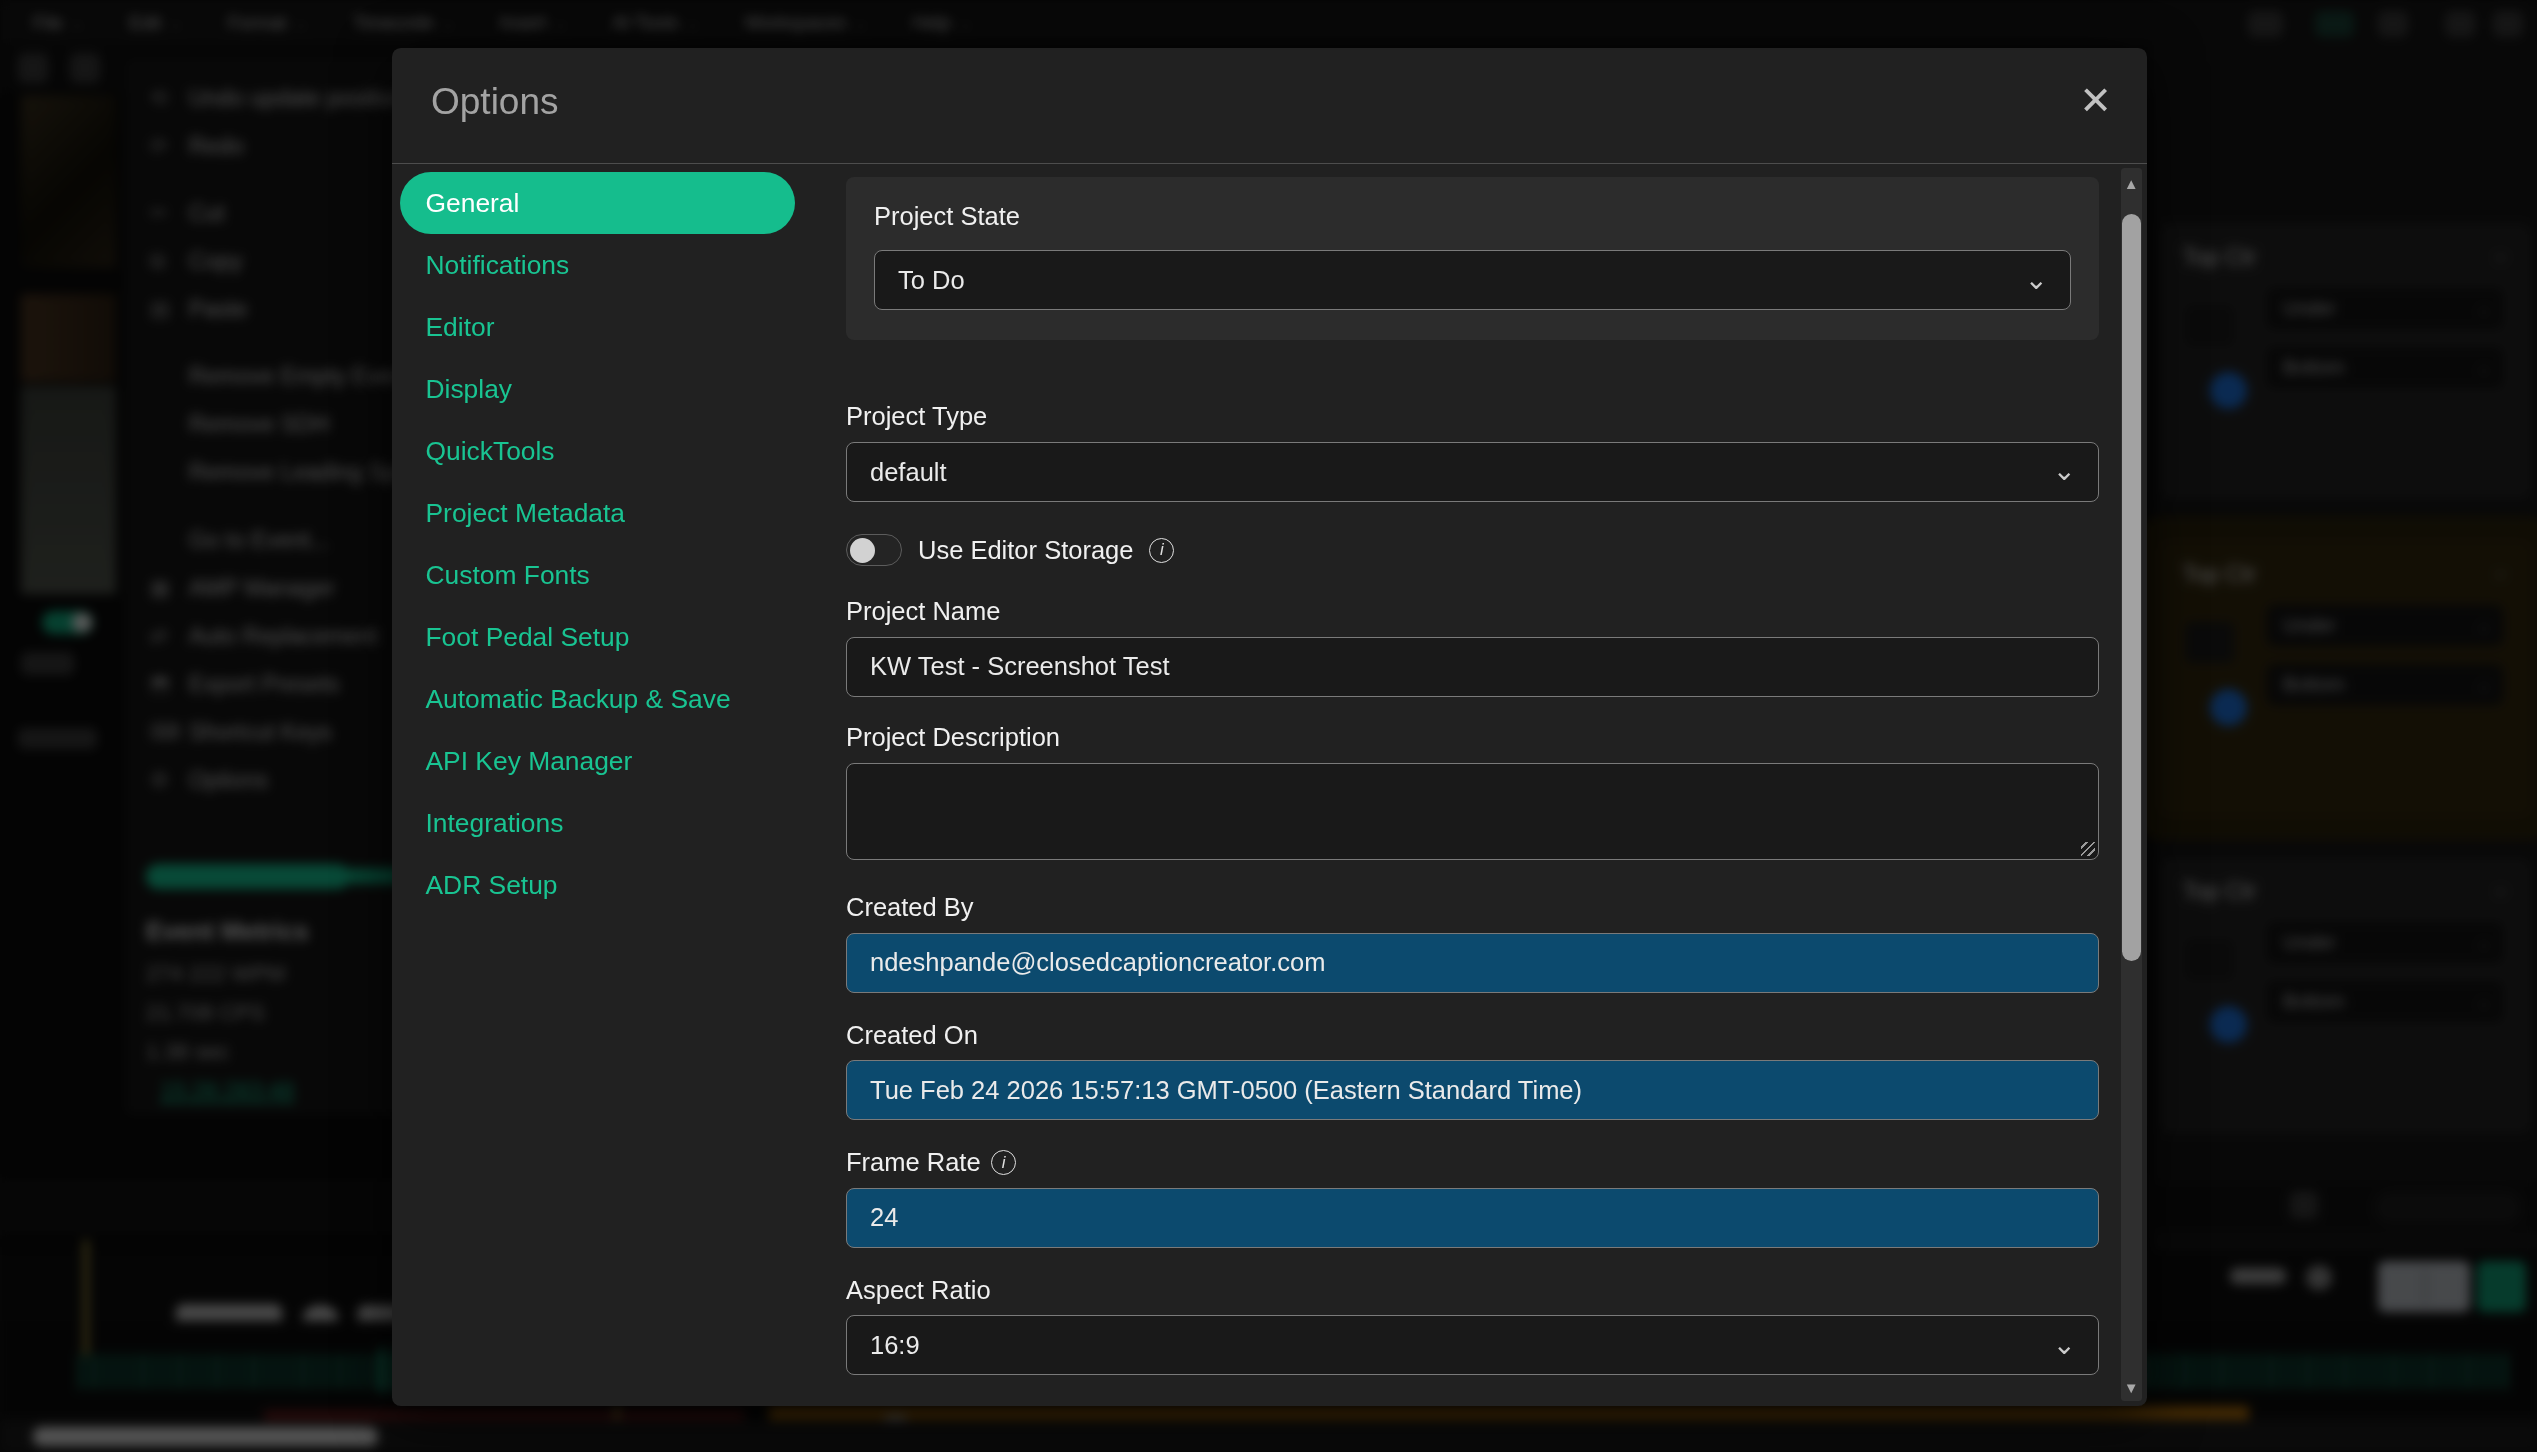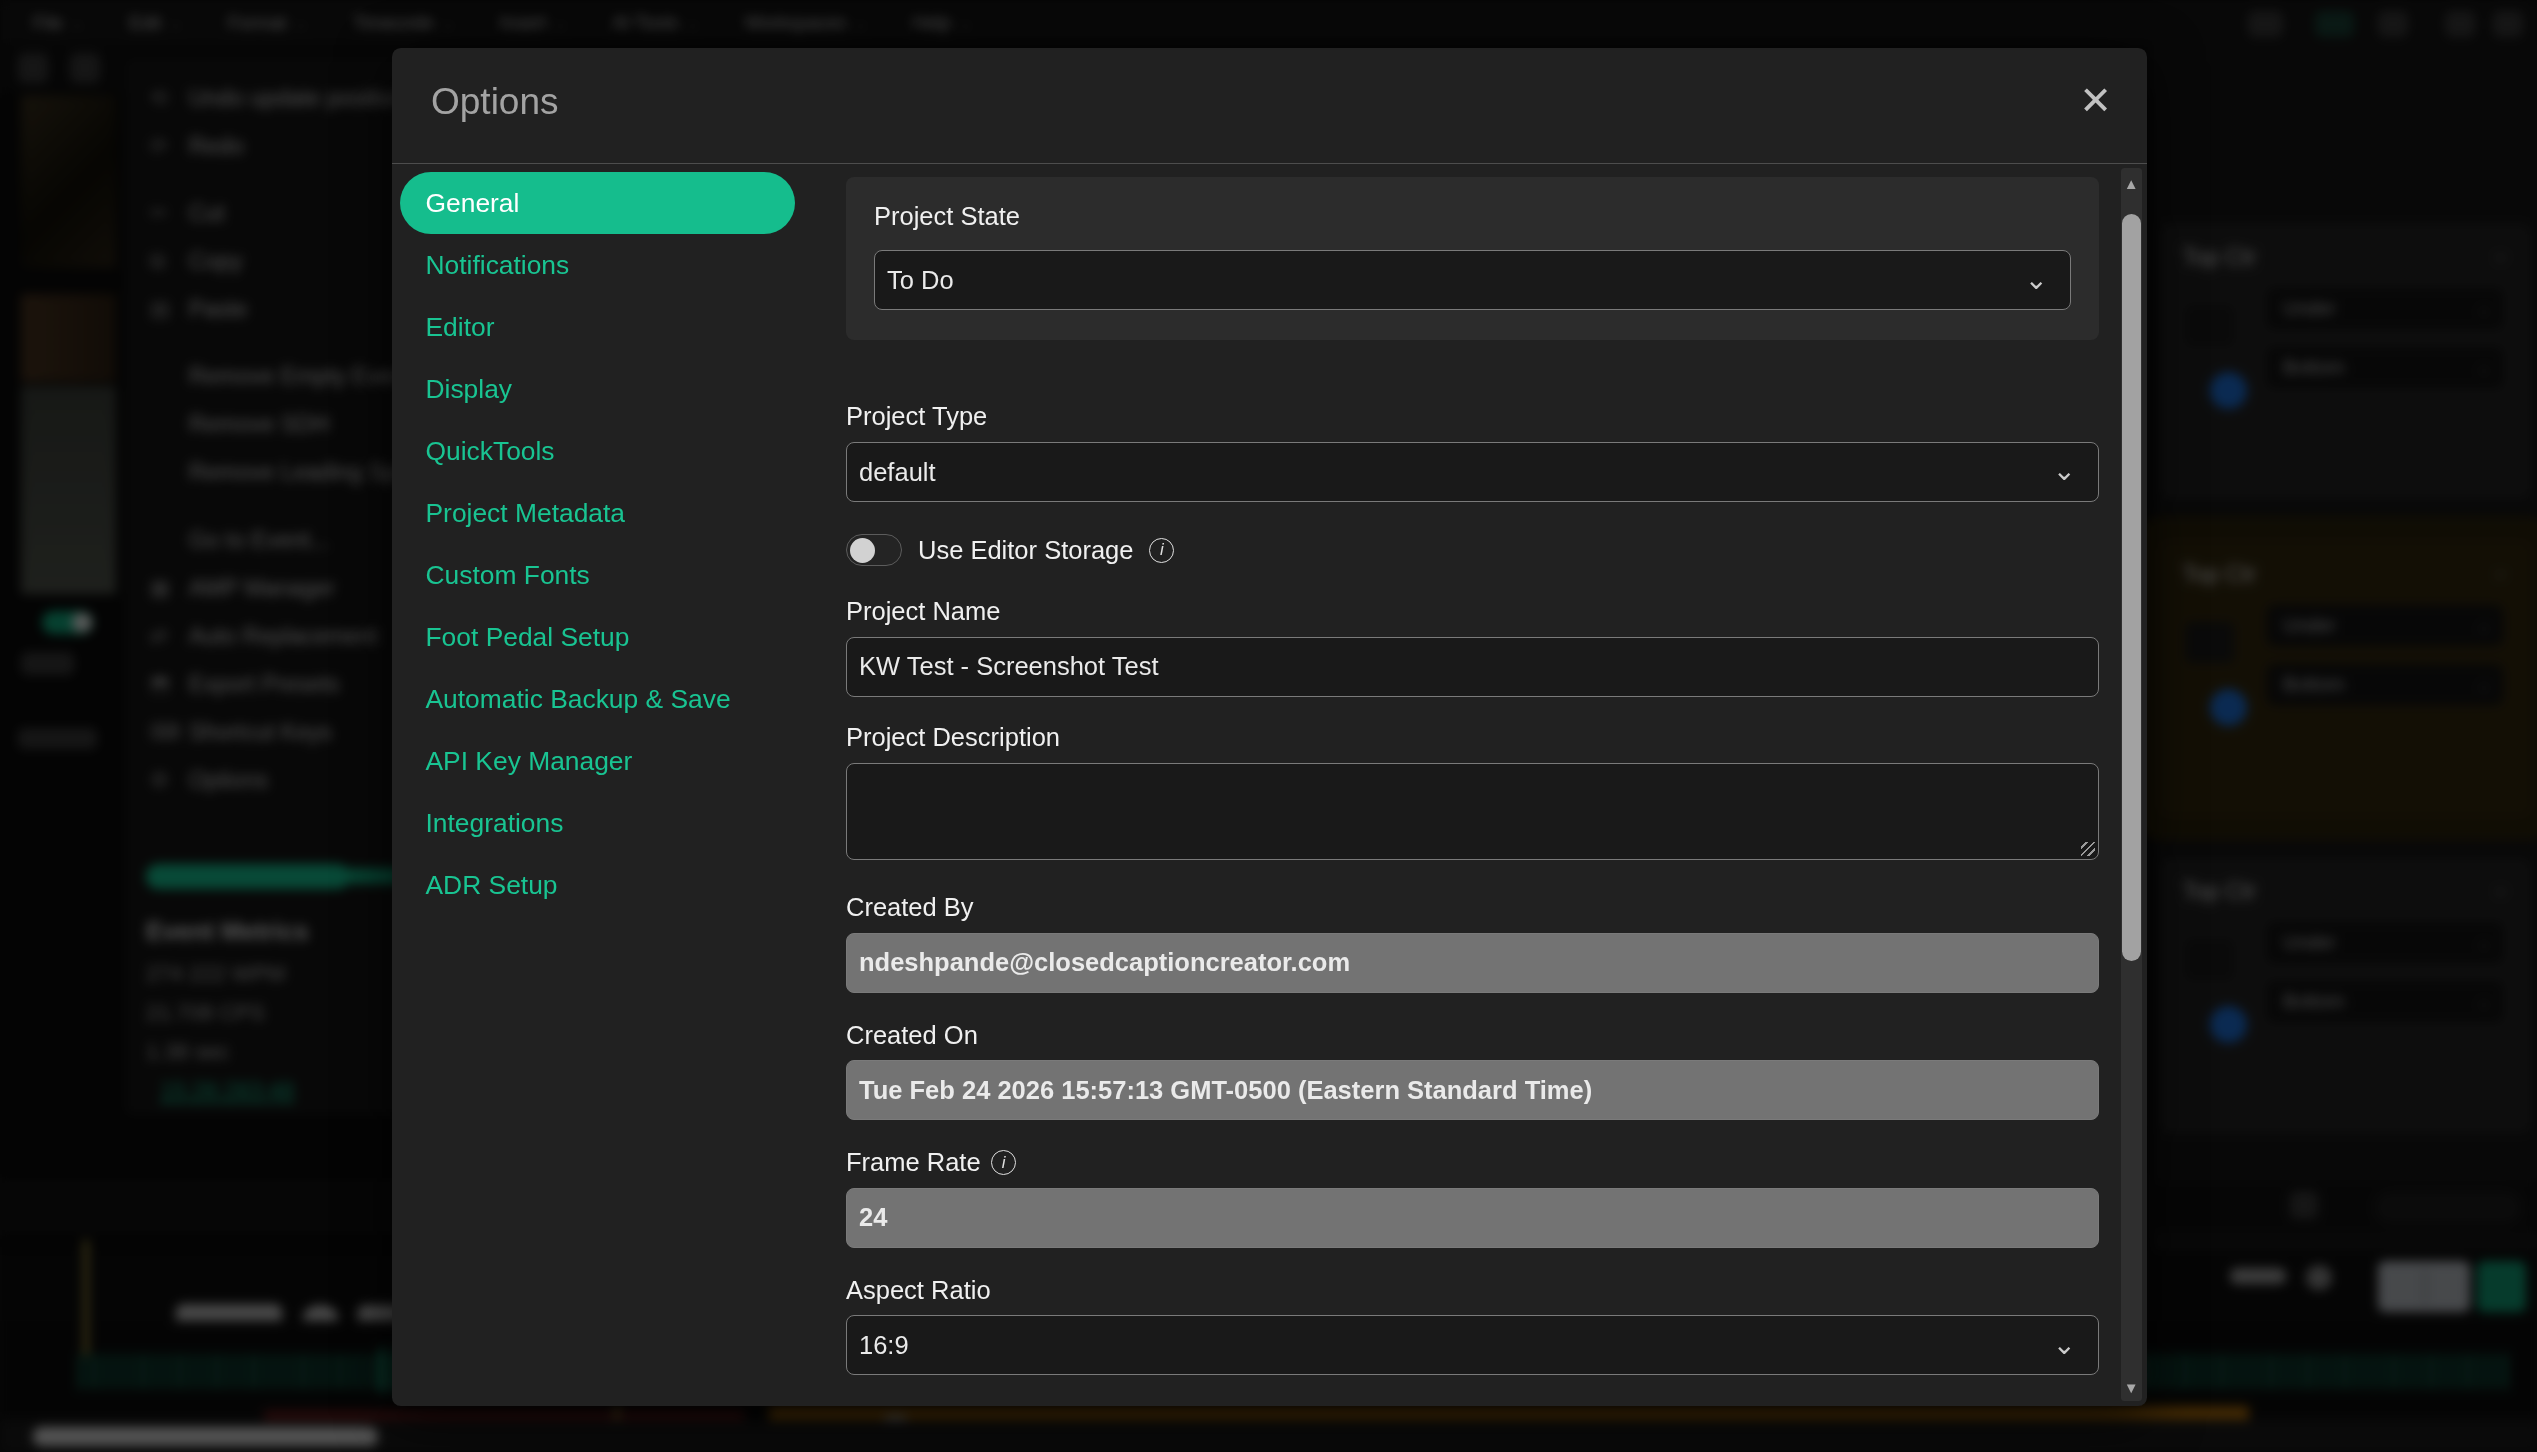--- a/index.html
+++ b/index.html
@@ -84,22 +84,22 @@
   .modal-divider { position:absolute; left:0; top:115px; width:100%; height:0.9px; background:#4d4d4d; }
 
   .tabs { position:absolute; left:8px; top:124px; width:395px; }
   .tab { height:62px; display:flex; align-items:center; padding-left:25.5px; border-radius:31px;
          color:#19c492; font-size:26.4px; cursor:pointer; }
   .tab.active { background:#15bd8d; color:#ffffff; }
 
   .content { position:absolute; left:454px; top:115px; width:1253px; height:1243px; }
   .field-label { color:#f0f0f0; font-size:25.5px; display:flex; align-items:center; gap:10.6px; }
   .ctl { width:100%; height:60px; background:#191919; border:0.9px solid #7a7a7a; border-radius:8px;
-         color:#eaeaea; font-size:25.5px; padding:0 12px; font-family:"Liberation Sans",sans-serif; }
-  .ctl.disabled { background:#737373;font-weight:bold; }
+         color:#eaeaea; font-size:25.5px; padding:0 23px; font-family:"Liberation Sans",sans-serif; }
+  .ctl.disabled { background:#0c4a6e; }
   .select { position:relative; }
   .select .ctl { line-height:58px; }
   .select .caret { position:absolute; right:23px; top:12.3px; color:#cccccc; font-size:28px; pointer-events:none; }
   .state-card { margin-top:14px; background:#2c2c2c; border-radius:8px; padding:25px 28px 30px 28px; }
   .state-card .select { margin-top:19.4px; }
   textarea.ctl { height:97px; padding-top:12.3px; resize:none; }
   .ta-wrap { position:relative; }
   .ta-grip { position:absolute; right:4.4px; bottom:7px; width:14px; height:14px;
              background:repeating-linear-gradient(135deg,transparent 0 3.5px,#9a9a9a 3.5px 5.3px); }
   .toggle-row { margin-top:26.4px; display:flex; align-items:center; gap:16px; height:44px; }

